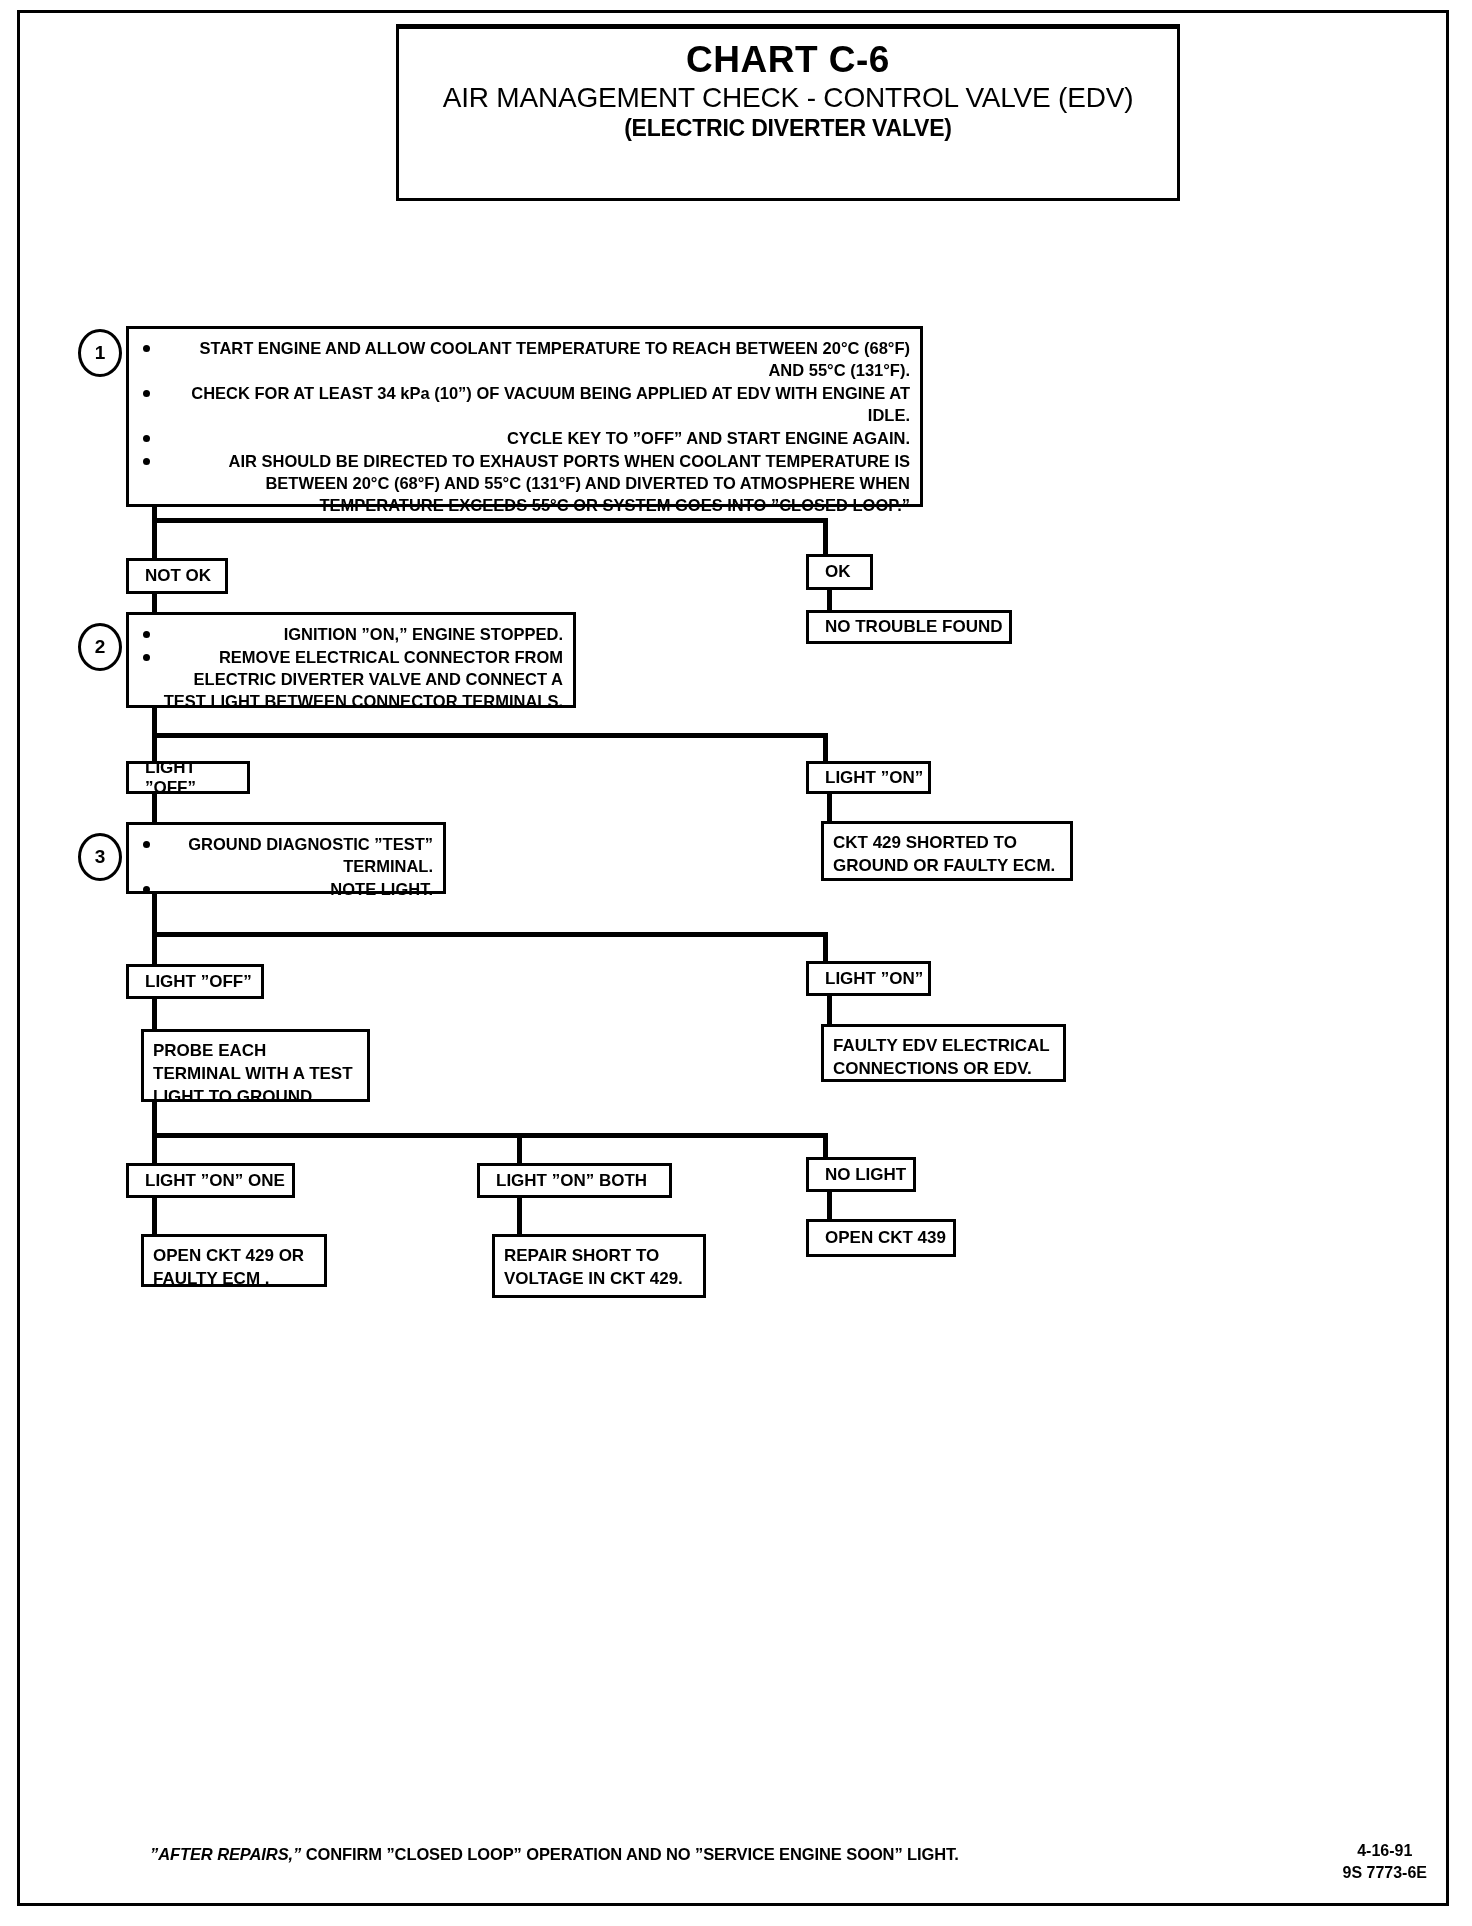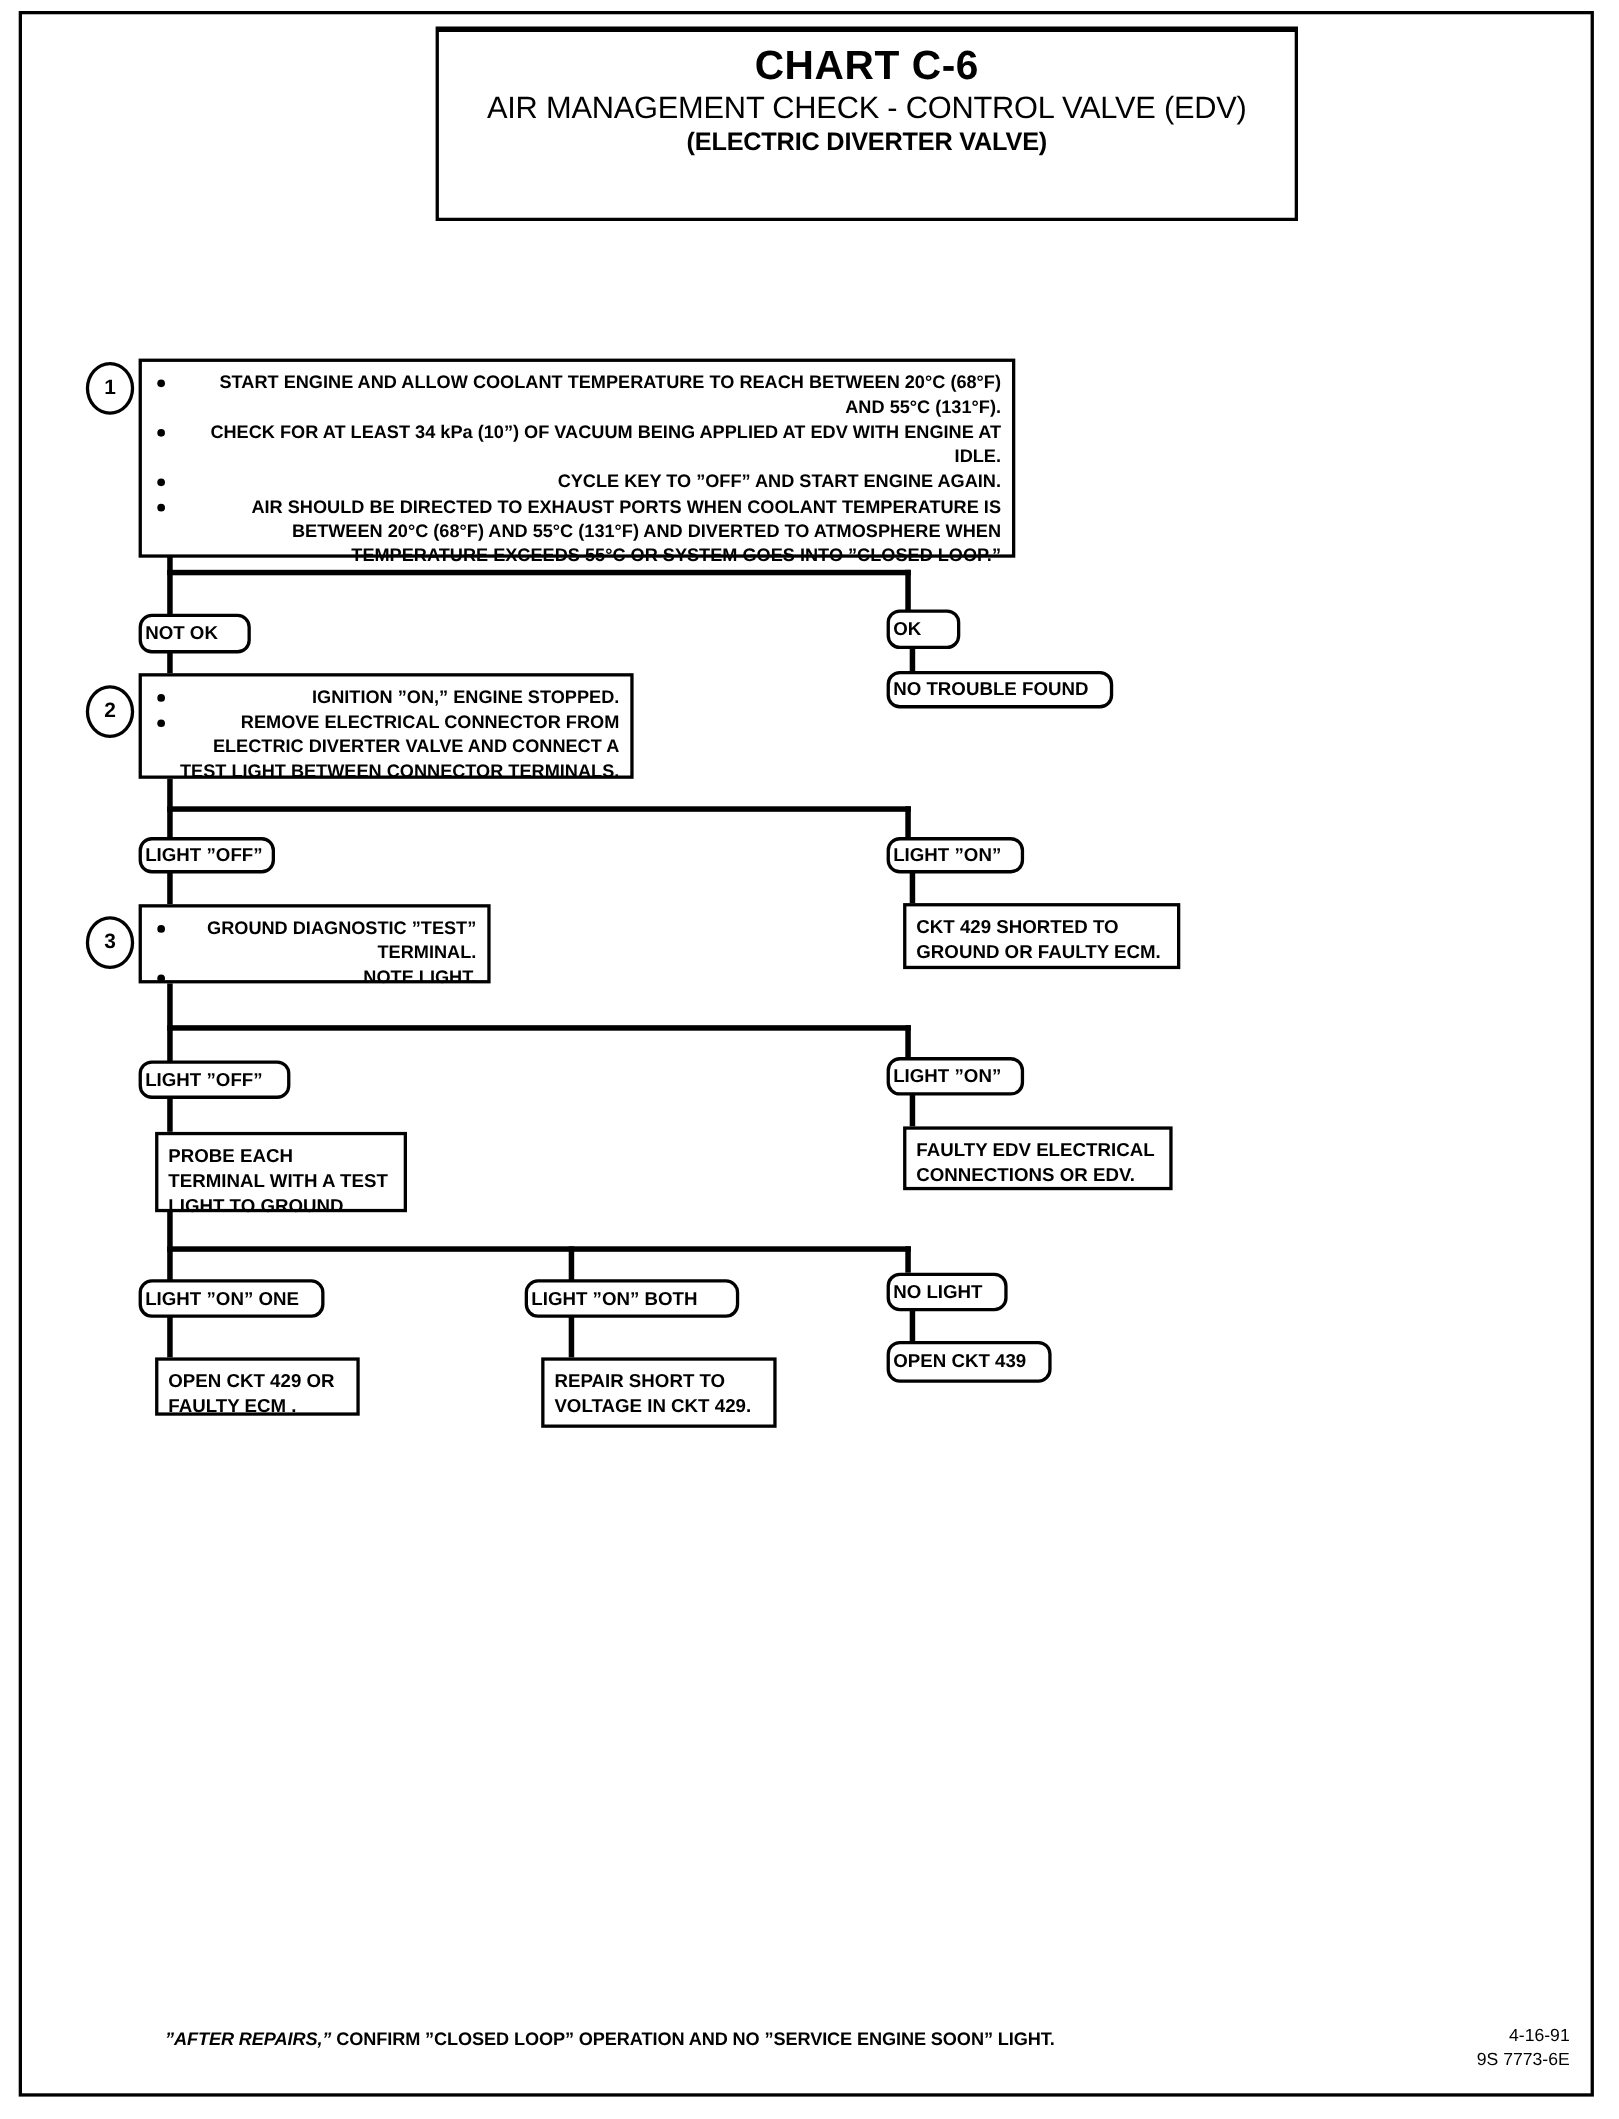--- a/index.html
+++ b/index.html
@@ -36,21 +36,21 @@
   }
 
   
   .box{
     position:absolute;border:3px solid #000;box-sizing:border-box;background:#fff;
     font-weight:bold;
   }
   .stepbox{font-size:16.5px;line-height:1.33;padding:9px 10px 9px 8px;}
   .labelbox{
     display:flex;align-items:center;justify-content:flex-start;
-    font-size:17px;letter-spacing:0px;padding-left:3px;border-radius:12px;
+    font-size:17px;letter-spacing:0px;padding-left:16px;
   }
   .resultbox{font-size:17px;line-height:1.35;padding:8px 9px;margin-left:15px;}
 
   
   ul.blist{list-style:none;margin:0;padding:0;}
   ul.blist li{
     position:relative;padding-left:25px;margin:0 0 1px 0;text-align:right;
   }
   ul.blist li::before{
     content:"";position:absolute;left:6px;top:7px;
@@ -69,22 +69,22 @@
   .v{position:absolute;background:#000;width:5px;}
   .h{position:absolute;background:#000;height:5px;}
 
   
   .footer-note{
     position:absolute;left:150px;top:1845px;width:900px;
     font-size:16.5px;font-weight:bold;letter-spacing:-.1px;
   }
   .footer-note i{font-style:italic;}
   .footer-code{
-    position:absolute;right:45px;top:1840px;text-align:right;
-    font-size:16px;font-weight:normal;line-height:1.35;
+    position:absolute;right:45px;top:1840px;text-align:center;
+    font-size:16px;font-weight:bold;line-height:1.35;
   }
   .nowrap{white-space:nowrap;}
 </style>
 </head>
 <body>
 
 <div id="page">
 
   <div class="page-border"></div>
 

